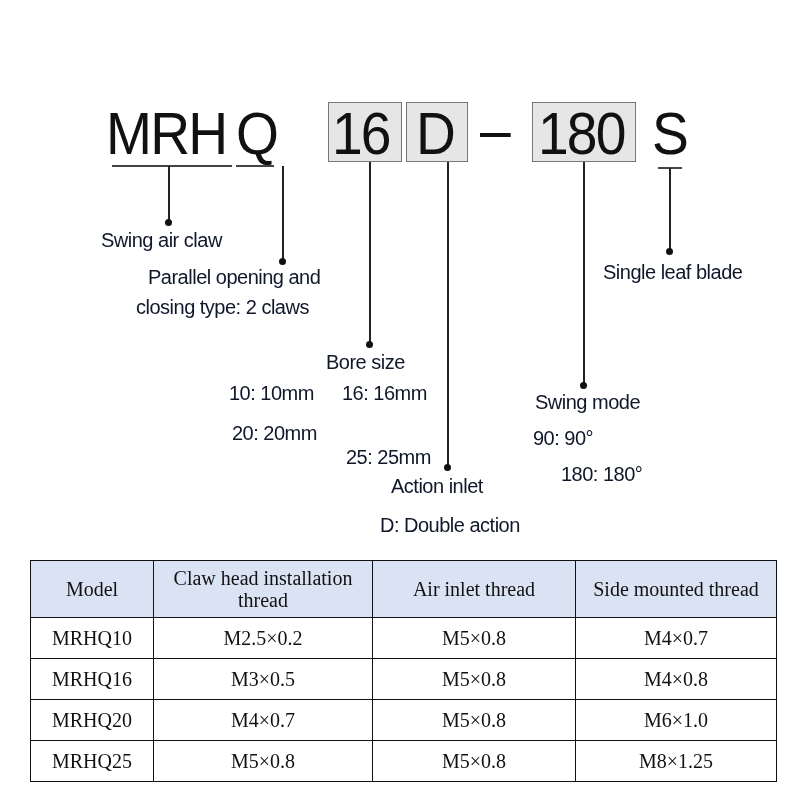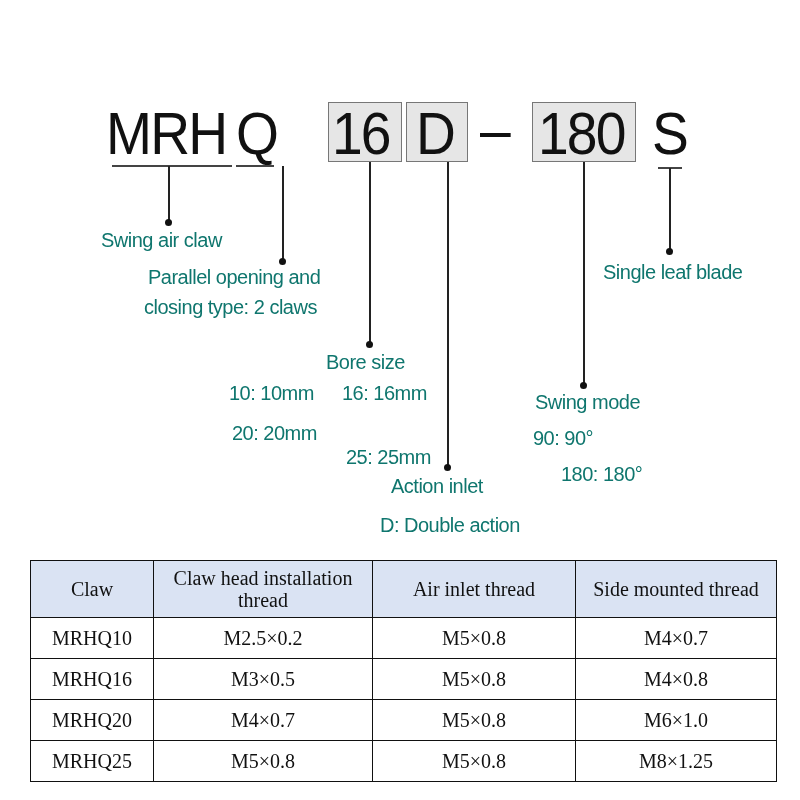--- a/index.html
+++ b/index.html
@@ -2,21 +2,21 @@
 <html><head>
 <meta charset="utf-8">
 <style>
   html, body { margin:0; padding:0; background:#ffffff; }
   body { width:800px; height:800px; position:relative; overflow:hidden; font-family:"Liberation Sans", sans-serif; color:#111; }
   .code { position:absolute; top:104px; font-size:60px; line-height:60px; color:#111; font-family:"Liberation Sans", sans-serif; letter-spacing:-2px; transform:scaleX(0.92); transform-origin:left top; }
   .box { position:absolute; top:102px; height:60px; background:#e6e6e6; border:1.5px solid #777; box-sizing:border-box; }
   .uline { position:absolute; height:2px; background:#444; }
   .vline { position:absolute; width:2px; background:#222; }
   .dot { position:absolute; width:7px; height:7px; border-radius:50%; background:#111; }
-  .lbl { position:absolute; font-size:20px; line-height:24px; color:#0f766e; white-space:nowrap; letter-spacing:-0.5px; }
+  .lbl { position:absolute; font-size:20px; line-height:24px; color:#0f172a; white-space:nowrap; letter-spacing:-0.5px; }
   table { position:absolute; left:30px; top:560px; border-collapse:collapse; font-family:"Liberation Serif", serif; font-size:20px; color:#111; }
   td, th { border:1.5px solid #111; text-align:center; font-weight:normal; padding:0; }
   th { background:#dae3f3; height:56px; line-height:22px; }
   td { height:40px; }
 </style>
 </head>
 <body>
 
 <div class="box" style="left:328px;width:74px;"></div>
 <div class="box" style="left:406px;width:62px;"></div>
@@ -47,41 +47,41 @@
 <div class="dot" style="left:444px;top:464px;"></div>
 
 <div class="vline" style="left:583px;top:162px;height:224px;"></div>
 <div class="dot" style="left:580px;top:382px;"></div>
 
 <div class="vline" style="left:669px;top:168px;height:84px;"></div>
 <div class="dot" style="left:666px;top:248px;"></div>
 
 <div class="lbl" style="left:101px;top:228px;">Swing air claw</div>
 <div class="lbl" style="left:148px;top:265px;">Parallel opening and</div>
-<div class="lbl" style="left:144px;top:295px;">closing type: 2 claws</div>
+<div class="lbl" style="left:136px;top:295px;">closing type: 2 claws</div>
 
 <div class="lbl" style="left:326px;top:350px;">Bore size</div>
 <div class="lbl" style="left:229px;top:381px;">10: 10mm</div>
 <div class="lbl" style="left:342px;top:381px;">16: 16mm</div>
 <div class="lbl" style="left:232px;top:421px;">20: 20mm</div>
 <div class="lbl" style="left:346px;top:421px;margin-top:24px;">25: 25mm</div>
 
 <div class="lbl" style="left:391px;top:474px;">Action inlet</div>
 <div class="lbl" style="left:380px;top:513px;">D: Double action</div>
 
 <div class="lbl" style="left:535px;top:390px;">Swing mode</div>
 <div class="lbl" style="left:533px;top:426px;">90: 90°</div>
 <div class="lbl" style="left:561px;top:462px;">180: 180°</div>
 
 <div class="lbl" style="left:603px;top:260px;">Single leaf blade</div>
 
 <table>
   <thead>
     <tr>
-      <th style="width:122px;">Claw</th>
+      <th style="width:122px;">Model</th>
       <th style="width:210px;padding:0 4px;">Claw head installation thread</th>
       <th style="width:202px;">Air inlet thread</th>
       <th style="width:200px;">Side mounted thread</th>
     </tr>
   </thead>
   <tbody>
     <tr>
       <td>MRHQ10</td>
       <td>M2.5×0.2</td>
       <td>M5×0.8</td>

